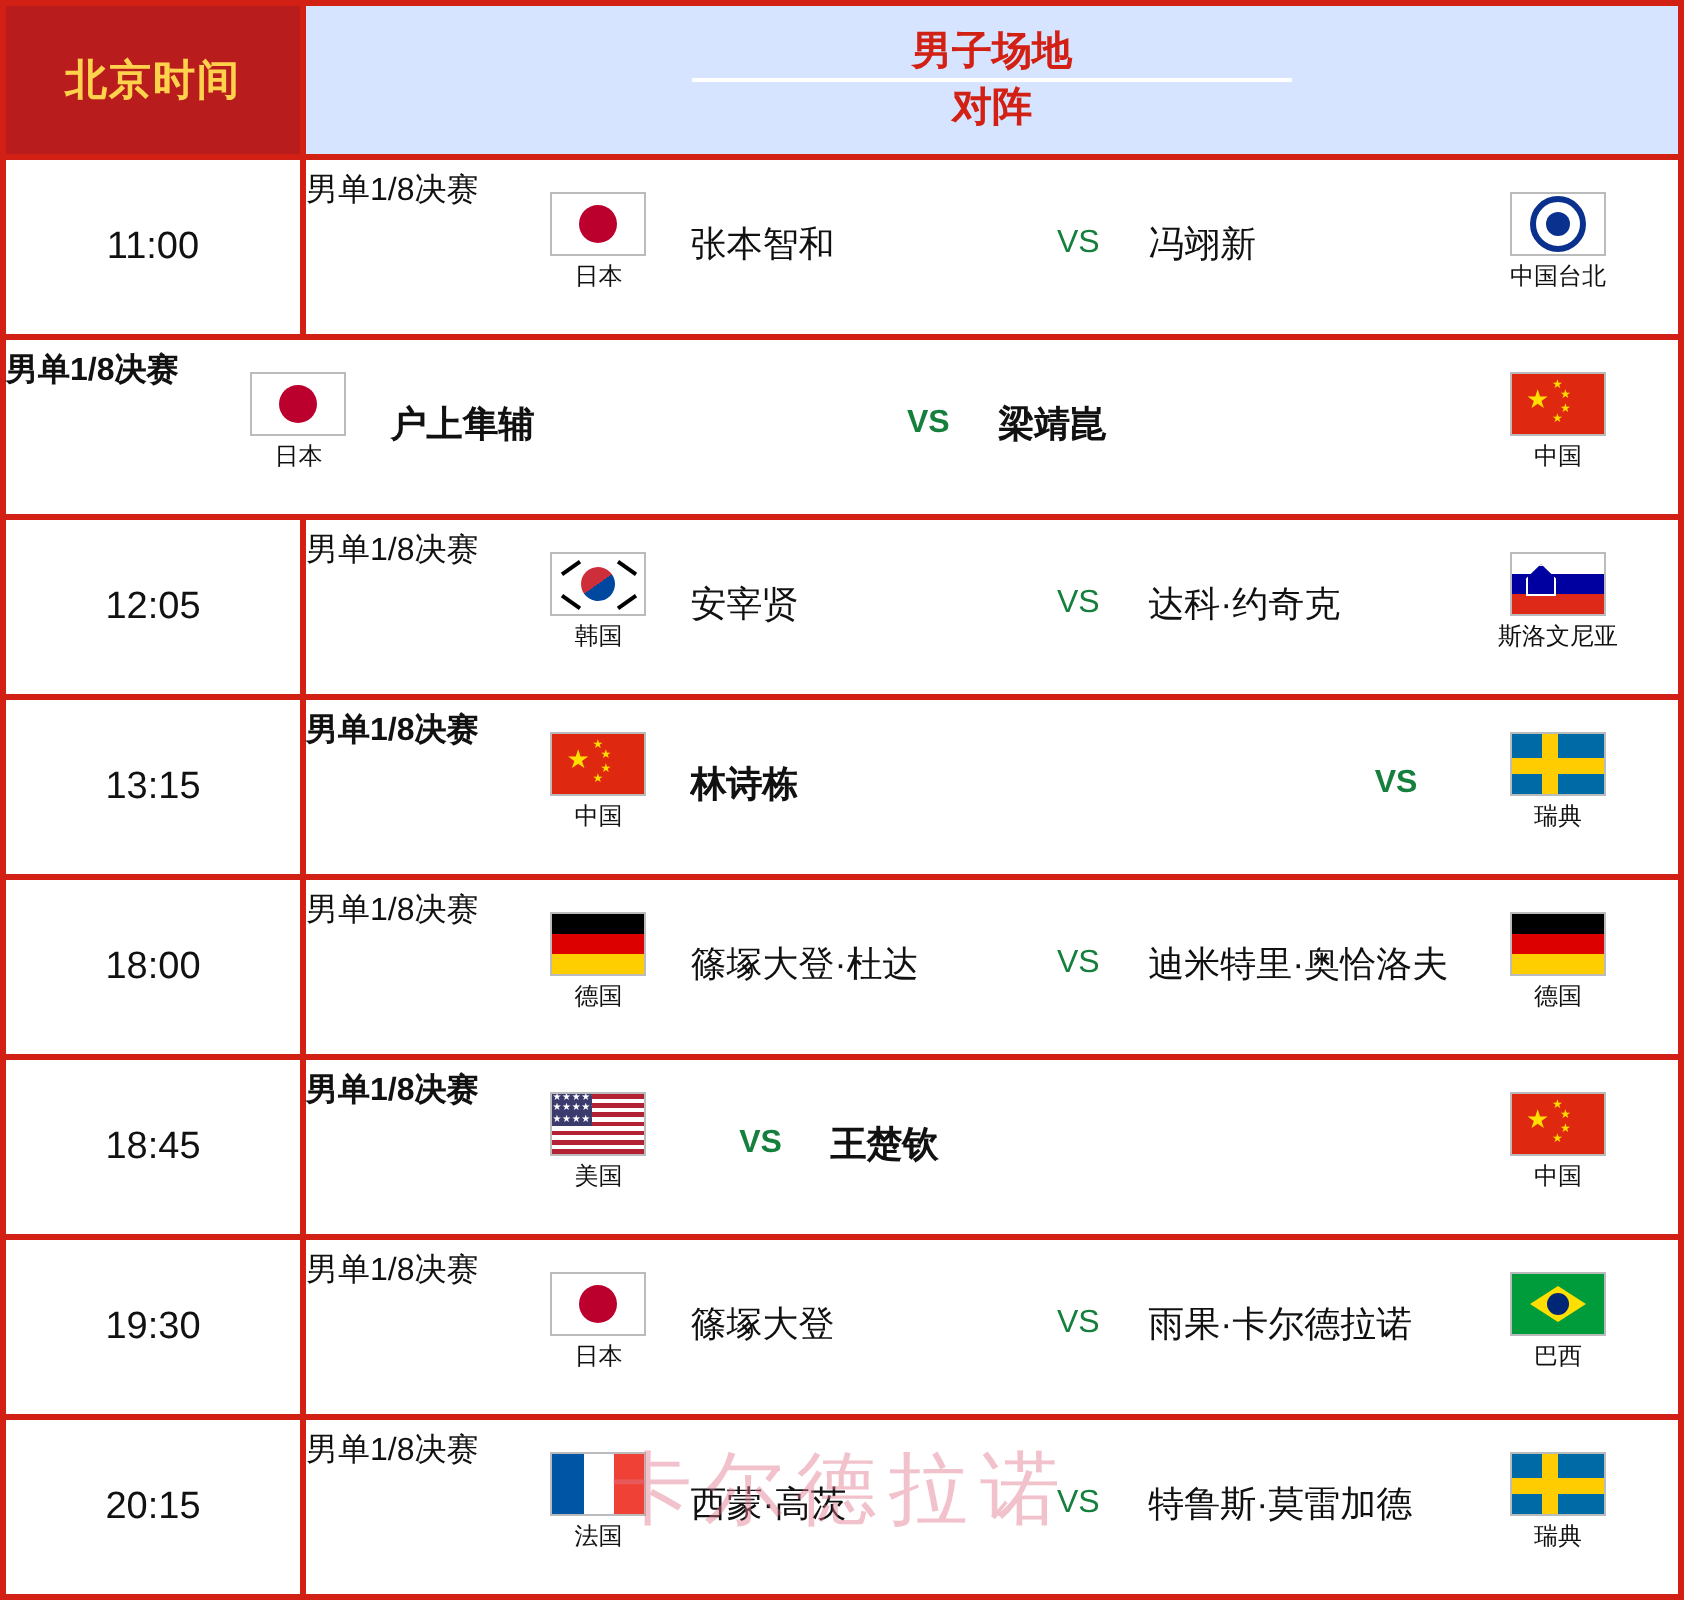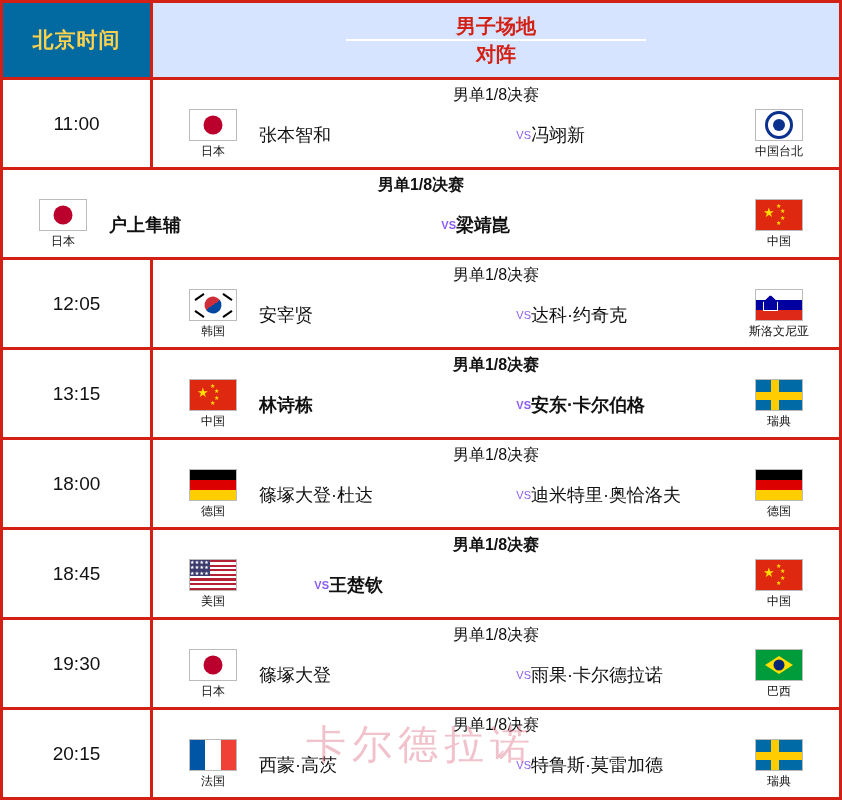--- a/index.html
+++ b/index.html
@@ -27,21 +27,21 @@
   
   .header-row {
     display: flex;
     height: 74px;
     flex: 0 0 74px;
     border-bottom: 3px solid #d22014;
   }
   .hdr-time {
     width: 147px;
     flex: 0 0 147px;
-    background: #0369a1;
+    background: #b91c1c;
     color: #ffd24d;
     font-size: 21px;
     font-weight: bold;
     display: flex;
     align-items: center;
     justify-content: center;
     border-right: 3px solid #d22014;
     letter-spacing: 1px;
   }
   .hdr-title {
@@ -82,21 +82,21 @@
     border-right: 3px solid #d22014;
     display: flex;
     align-items: center;
     justify-content: center;
     font-size: 19px;
     color: #111;
   }
   .cell-body {
     flex: 1 1 auto;
     display: flex;
-    flex-direction: column;
+    flex-direction: row;
     min-width: 0;
   }
   .round {
     text-align: center;
     font-size: 16px;
     padding-top: 5px;
     color: #111;
   }
   .row.bold .round { font-weight: bold; }
   .matchup {
@@ -123,23 +123,23 @@
   .player {
     flex: 1 1 0;
     font-size: 18px;
     color: #111;
     white-space: nowrap;
     overflow: hidden;
   }
   .vs {
     width: 70px;
     flex: 0 0 70px;
-    text-align: right;
-    font-size: 11px;
-    color: #8b5cf6;
+    text-align: center;
+    font-size: 16px;
+    color: #15803d;
   }
   .row.bold .player, .row.bold .vs { font-weight: bold; }
   
   .flag {
     width: 48px;
     height: 32px;
     position: relative;
     overflow: hidden;
     border: 1px solid #bbb;
     box-sizing: border-box;
@@ -358,21 +358,20 @@
                 <span class="star-big">★</span>
                 <span class="star-sm" style="left:20px;top:3px;">★</span>
                 <span class="star-sm" style="left:24px;top:8px;">★</span>
                 <span class="star-sm" style="left:24px;top:15px;">★</span>
                 <span class="star-sm" style="left:20px;top:20px;">★</span>
               </div>
               <div class="country-name">中国</div>
             </div>
             <div class="player">林诗栋</div>
             <div class="vs">VS</div>
-            <div class="player">安东·卡尔伯格</div>
             <div class="side">
               <div class="flag se">
                 <div class="v"></div>
                 <div class="h"></div>
               </div>
               <div class="country-name">瑞典</div>
             </div>
           </div>
         </div>
       </div>

